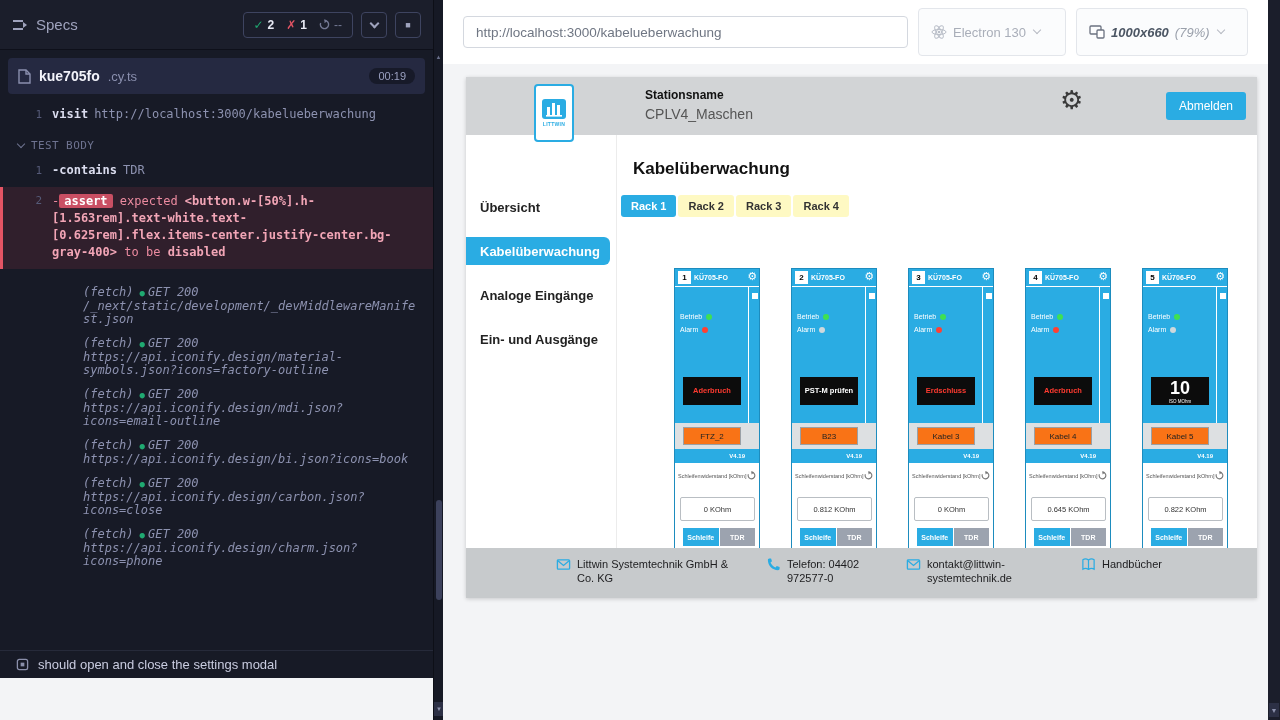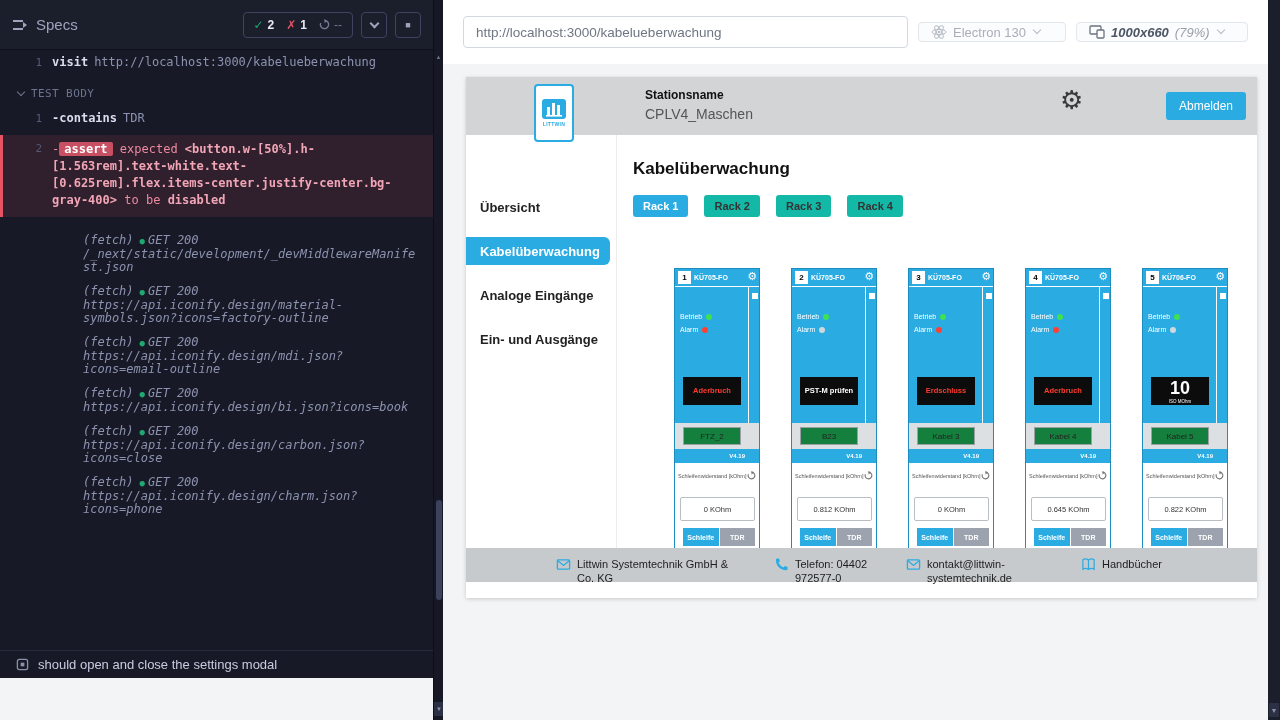--- a/index.html
+++ b/index.html
@@ -47,21 +47,21 @@
 
   .rep-scrollbar { position:absolute; left:433px; top:0; width:10px; height:720px; background:#161925; border-left:1px solid #0d0f17; }
   .rs-up { position:absolute; top:54px; left:0; right:0; text-align:center; color:#6a6f8a; font-size:6px; }
   .rs-thumb { position:absolute; top:500px; left:2px; width:6px; height:100px; background:#3c415c; border-radius:3px; }
   .rs-down-box { position:absolute; bottom:4px; left:0; width:10px; height:14px; background:#2c3045; color:#8b90ab; font-size:6px; display:flex; align-items:center; justify-content:center; }
 
   
   .aut-area { position:absolute; left:443px; top:0; right:12px; bottom:0; }
   .browser-bar { height:64px; background:#fff; display:flex; align-items:center; padding:0 20px; gap:10px; }
   .url-input { flex:1; height:32px; border:1px solid #d4d8df; border-radius:4px; font-size:13.5px; color:#6f7683; padding:0 12px; display:flex; align-items:center; background:#fff; }
-  .ctrl { height:20px; border:1px solid #e3e6eb; border-radius:4px; background:#fbfcfd; display:flex; align-items:center; gap:6px; padding:0 12px; font-size:13px; color:#a9aeb9; cursor:pointer; }
+  .ctrl { height:48px; border:1px solid #e3e6eb; border-radius:4px; background:#fbfcfd; display:flex; align-items:center; gap:6px; padding:0 12px; font-size:13px; color:#a9aeb9; cursor:pointer; }
   .ctrl.viewport-ctrl { color:#4b5563; font-weight:bold; }
   .ctrl .dim { color:#9aa0ab; font-weight:normal; }
   .chev-sm { width:6px; height:6px; border-right:1.5px solid #b6bac2; border-bottom:1.5px solid #b6bac2; transform:rotate(45deg); margin-top:-4px; margin-left:2px; }
   .ctrl.browser-ctrl { width:148px; } .ctrl.viewport-ctrl { width:172px;font-style:italic; }
 
   .stage { position:absolute; top:64px; left:0; right:0; bottom:0; background:#f3f4f6; }
   .aut { position:absolute; left:23px; top:13px; width:791px; height:521px; background:#fff; box-shadow:0 1px 4px rgba(0,0,0,.18); overflow:hidden; }
 
   
   .aut-header { height:58px; background:#d2d4d6; position:relative; z-index:3; }
@@ -73,22 +73,22 @@
   .header-gear { position:absolute; left:594px; top:10px; font-size:26px; color:#3a3a3a; cursor:pointer; line-height:1; }
   .logout-btn { position:absolute; left:700px; top:15px; width:80px; height:28px; background:#2aace3; color:#fff; border:none; border-radius:3px; font-size:12px; cursor:pointer; font-family:inherit; }
 
   
   .aut-body { display:flex; height:413px; }
   .sidebar { width:151px; border-right:1px solid #ececec; padding-top:58px; }
   .side-item { height:28px; display:flex; align-items:center; padding-left:14px; margin-bottom:16px; font-size:13px; font-weight:bold; color:#222; cursor:pointer; }
   .side-item[data-active="true"] { background:#2aace3; color:#fff; border-radius:0 6px 6px 0; margin-right:6px; }
   .aut-main { flex:1; position:relative; overflow:hidden; }
   .page-title { position:absolute; left:16px; top:24px; font-size:17px; font-weight:bold; color:#111; }
-  .tabs { position:absolute; left:16px; top:60px; display:flex; gap:16px; }
-  .tab { height:22px; padding:0 10px; display:flex; align-items:center; font-size:11px; font-weight:bold; color:#333; background:#14b8a6; border-radius:3px; cursor:pointer; }
+  .tabs { position:absolute; left:4px; top:60px; display:flex; gap:2px; }
+  .tab { height:22px; padding:0 10px; display:flex; align-items:center; font-size:11px; font-weight:bold; color:#333; background:#fef9c3; border-radius:3px; cursor:pointer; }
   .tab[data-active="true"] { background:#2aace3; color:#fff; }
 
   
   .cards { position:absolute; left:57px; top:133px; display:flex; gap:31px; }
   .card { width:86px; height:300px; background:#2aace3; border:1px solid #1d8cbe; position:relative; }
   .card-head { height:18px; border-bottom:1px solid #fff; position:relative; }
   .card-num { position:absolute; left:3px; top:2px; width:13px; height:13px; background:#fff; color:#000; font-size:8px; font-weight:bold; display:flex; align-items:center; justify-content:center; }
   .card-model { position:absolute; left:19px; top:5px; font-size:7px; font-weight:bold; color:#fff; }
   .card-gear { position:absolute; right:2px; top:2px; color:#fff; font-size:11px; line-height:1; cursor:pointer; }
   .card-divider { position:absolute; left:73px; top:18px; height:136px; width:1px; background:#fff; }
@@ -100,37 +100,37 @@
   .led-green { background:#3fe052; }
   .led-a { background:#cfd8dc; }
   .led-a[data-led="red"] { background:#ff4033; }
   .led-a[data-led="off"] { background:#cfd8dc; }
   .status-box { position:absolute; left:8px; top:108px; width:58px; height:28px; background:#0c0c0c; display:flex; flex-direction:column; align-items:center; justify-content:center; text-align:center; }
   .status-main { font-size:7.5px; font-weight:bold; color:#fff; line-height:1.15; padding:0 2px; }
   .status-box[data-color="red"] .status-main { color:#ff3b30;text-align:right; }
   .status-box[data-size="big"] .status-main { font-size:18px; }
   .status-sub { font-size:4.5px; color:#fff; }
   .name-band { position:absolute; left:0; top:154px; width:100%; height:26px; background:#dde0e2; }
-  .name-input { position:absolute; left:8px; top:4px; width:58px; height:18px; background:#15803d; border:1px solid #9aa0a6; font-size:8px; color:#222; display:flex; align-items:center; justify-content:center; }
+  .name-input { position:absolute; left:8px; top:4px; width:58px; height:18px; background:#f97316; border:1px solid #9aa0a6; font-size:8px; color:#222; display:flex; align-items:center; justify-content:center; }
   .version-row { position:absolute; left:0; top:180px; width:100%; height:14px; display:flex; align-items:center; justify-content:flex-end; padding-right:14px; }
   .version { font-size:6px; font-weight:bold; color:#fff; }
   .card-bottom { position:absolute; left:0; top:194px; width:100%; bottom:0; background:#fff; }
   .res-label-row { display:flex; justify-content:space-between; align-items:center; padding:8px 3px 0 3px; }
   .res-label { font-size:5.5px; color:#555; }
   .refresh-icon { color:#777; cursor:pointer; display:flex; }
   .value-input { position:absolute; left:5px; right:4px; top:34px; height:24px; border:1px solid #b9bec3; border-radius:2px; display:flex; align-items:center; justify-content:center; font-size:7.5px; color:#333; background:#fff; }
   .card-btns { position:absolute; left:8px; right:4px; top:65px; height:18px; display:flex; gap:1px; }
   .cbtn { flex:1; display:flex; align-items:center; justify-content:center; font-size:7px; font-weight:bold; color:#fff; border:none; cursor:pointer; font-family:inherit; }
   .cbtn.schleife { background:#2aace3; } .cbtn.tdr { background:#9ca3af; }
 
   
-  .aut-footer { height:34px; background:#c7cacc; position:relative; z-index:5; font-size:11px; }
+  .aut-footer { height:50px; background:#c7cacc; position:relative; z-index:5; font-size:11px; }
   .f-item { position:absolute; top:9px; display:flex; gap:6px; color:#1d1d1f; line-height:14px; }
   .f-item:nth-of-type(1) { left:90px; width:182px; }
-  .f-item:nth-of-type(2) { left:308px; width:128px;justify-content:flex-end; }
+  .f-item:nth-of-type(2) { left:300px; width:128px;justify-content:flex-end; }
   .f-item:nth-of-type(3) { left:440px; width:132px; }
   .f-item:nth-of-type(4) { left:615px; }
   .f-icon { width:15px; height:15px; color:#2aace3; flex:0 0 15px; }
   .f-icon .ic { display:none; }
   .f-item[data-icon="email"] .ic-email { display:block; }
   .f-item[data-icon="phone"] .ic-phone { display:block; }
   .f-item[data-icon="book"] .ic-book { display:block; }
 
   
   .page-scrollbar { position:absolute; right:0; top:0; width:12px; height:720px; background:#1b1e2b; }
@@ -167,20 +167,29 @@
         </span>
     </div>
     <button class="sq-btn">
         <span class="chev"></span>
       </button>
     <button class="sq-btn">
         <span>■</span>
       </button>
   </div>
 
+  <div class="spec-row">
+    <svg width="13" height="15" viewBox="0 0 13 15">
+      <path d="M1 1 h7 l4 4 v9 h-11 z" fill="none" stroke="#8a8fae" stroke-width="1.4"></path>
+      <path d="M8 1 v4 h4" fill="none" stroke="#8a8fae" stroke-width="1.4"></path>
+    </svg>
+    <span class="spec-name">kue705fo</span>
+      <span class="spec-ext">.cy.ts</span>
+    <span class="spec-time">00:19</span>
+  </div>
 
   <div class="cmd-log">
     <div class="cmd-row">
       <span class="cmd-num">1</span>
       <div class="cmd-text"><span class="cmd-name">visit</span><span class="cmd-args">http://localhost:3000/kabelueberwachung</span></div>
     </div>
 
     <div class="section-row">
       <span class="section-chev"></span>
       <span>TEST BODY</span>

